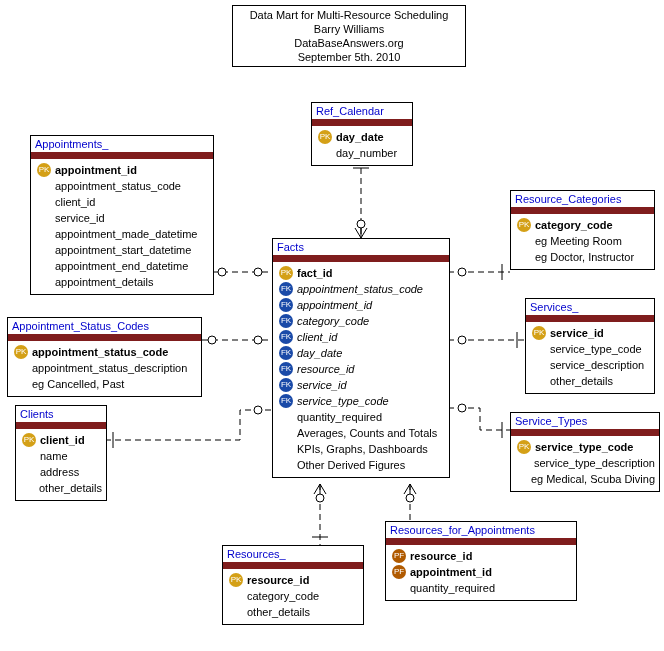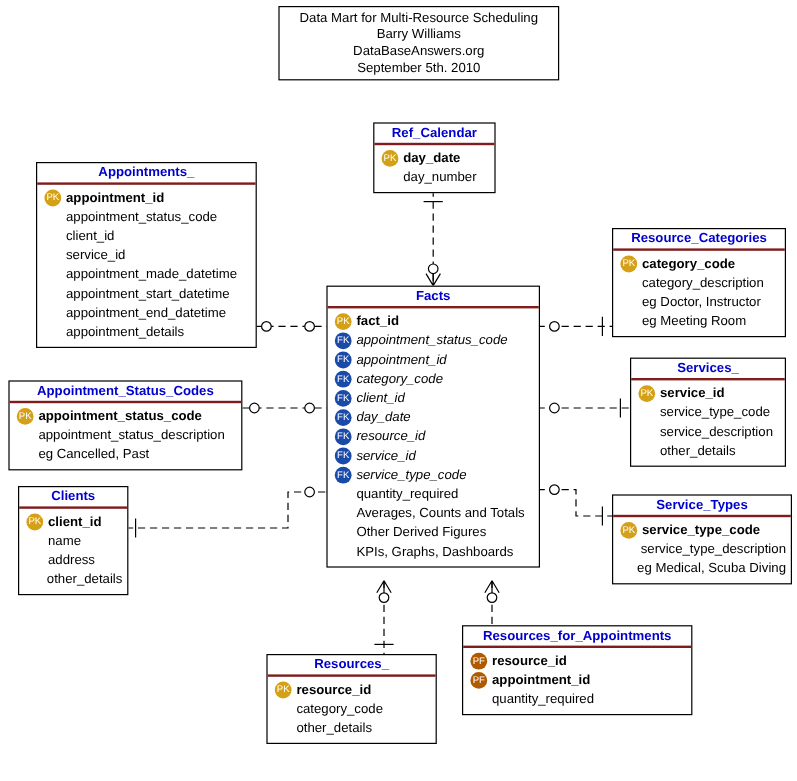--- a/index.html
+++ b/index.html
@@ -1,19 +1,19 @@
 <!DOCTYPE html>
 <html><head>
 <meta charset="utf-8">
 <style>
 html,body{margin:0;padding:0;font-family:Arial,Helvetica,sans-serif;font-size:11px;color:#000;background:#fff}
 .canvas{position:relative;width:664px;height:651px}
 .title-box{position:absolute;border:1px solid #000;background:#fff;text-align:center;padding:2px 10px;line-height:14px}
 .entity{position:absolute;border:1px solid #000;background:#fff}
-.entity .hdr{color:#0000cc;font-weight:bold;text-align:center;border-bottom:2px solid #7f1d1d;padding:2px 4px}
+.entity .hdr{color:#0000cc;font-weight:normal;text-align:left;border-bottom:7px solid #7f1d1d;padding:2px 4px}
 .entity .body{padding:3px 4px 4px 6px}
 .row{display:flex;align-items:center;height:16px;line-height:16px;white-space:nowrap}
 .keyico{width:14px;height:14px;border-radius:50%;margin-right:4px;display:inline-flex;align-items:center;justify-content:center;font-size:8px;font-weight:normal;color:#fff;flex:0 0 14px}
 .pk{background:#d4a017}
 .fk{background:#1a4aa8}
 .pf{background:#b05a00}
 .row .txt{white-space:nowrap}
 .italic{font-style:italic}
 .bold{font-weight:bold}
 svg.lines{position:absolute;left:0;top:0;width:664px;height:651px;pointer-events:none}
@@ -243,47 +243,43 @@
         <div class="row">
           <span style="width: 18px; display: inline-block;"></span>
           <span class="txt">quantity_required</span>
         </div>
         <div class="row">
           <span style="width: 18px; display: inline-block;"></span>
           <span class="txt">Averages, Counts and Totals</span>
         </div>
         <div class="row">
           <span style="width: 18px; display: inline-block;"></span>
+          <span class="txt">KPIs, Graphs, Dashboards</span>
+        </div>
+        <div class="row">
+          <span style="width: 18px; display: inline-block;"></span>
           <span class="txt">Other Derived Figures</span>
-        </div>
-        <div class="row">
-          <span style="width: 18px; display: inline-block;"></span>
-          <span class="txt">KPIs, Graphs, Dashboards</span>
         </div>
       </div>
 </div>
 
 <div class="entity" style="left:510px;top:190px;width:143px">
   <div class="hdr">Resource_Categories</div>
   <div class="body">
         <div class="row">
           <span class="keyico pk">PK</span>
           <span class="txt bold">category_code</span>
         </div>
         <div class="row">
           <span style="width: 18px; display: inline-block;"></span>
-          <span class="txt">category_description</span>
+          <span class="txt">eg Meeting Room</span>
         </div>
         <div class="row">
           <span style="width: 18px; display: inline-block;"></span>
           <span class="txt">eg Doctor, Instructor</span>
-        </div>
-        <div class="row">
-          <span style="width: 18px; display: inline-block;"></span>
-          <span class="txt">eg Meeting Room</span>
         </div>
       </div>
 </div>
 
 <div class="entity" style="left:525px;top:298px;width:128px">
   <div class="hdr">Services_</div>
   <div class="body">
         <div class="row">
           <span class="keyico pk">PK</span>
           <span class="txt bold">service_id</span>

